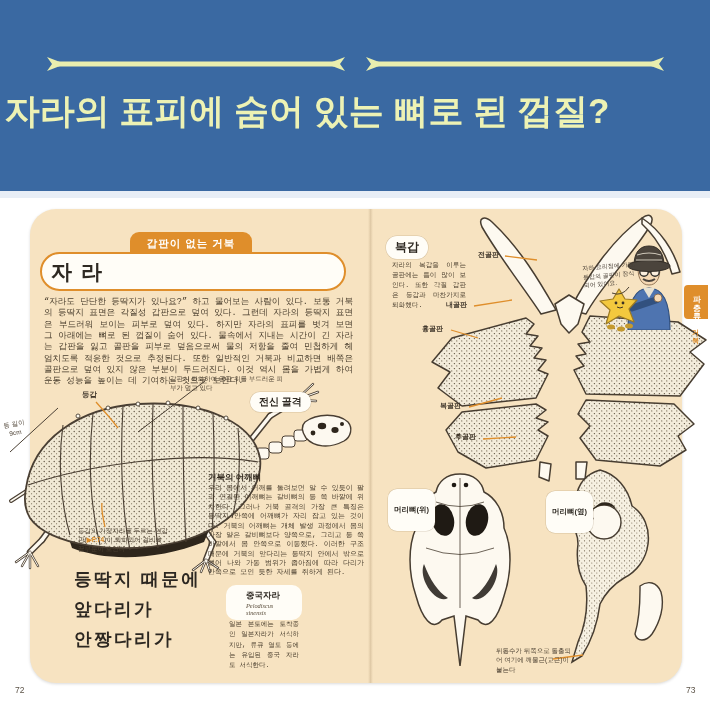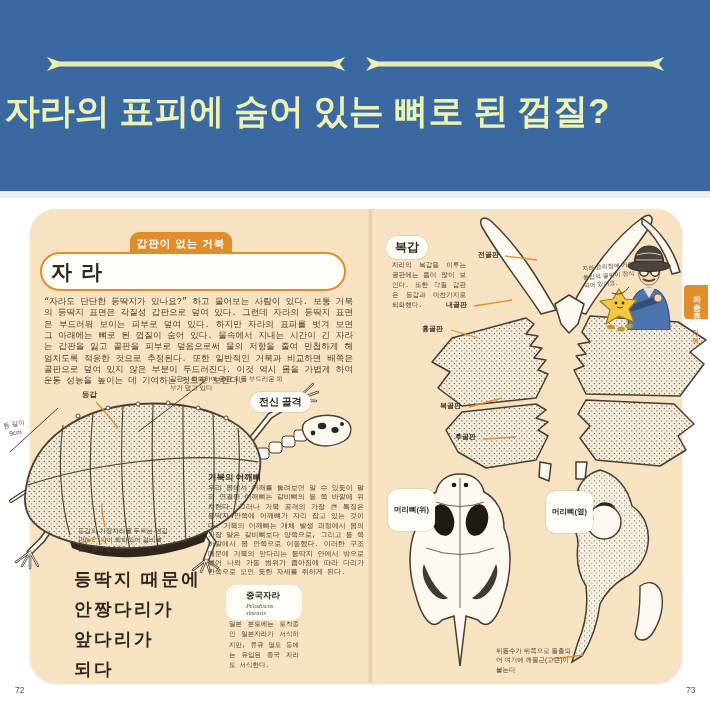--- a/index.html
+++ b/index.html
@@ -12,21 +12,21 @@
   .banner-strip{left:0;top:191px;width:710px;height:7px;background:#e8eef6}
   .banner-title{left:0;top:88px;width:614px;text-align:center;font-size:35px;font-weight:bold;
     color:#edf2b4;letter-spacing:0px;font-family:"Liberation Sans",sans-serif}
 
   
   .spread{left:30px;top:209px;width:652px;height:474px;background:#f7e3c1;border-radius:26px;
     box-shadow:0 1px 3px rgba(0,0,0,.15)}
   .seam{left:368px;top:209px;width:5px;height:474px;
     background:linear-gradient(90deg,rgba(120,90,50,0) 0%,rgba(120,90,50,.18) 50%,rgba(120,90,50,0) 100%)}
 
-  .chapter-tab{left:130px;top:232px;width:102px;height:24px;background:#df8e2b;border-radius:9px 9px 0 0;
+  .chapter-tab{left:130px;top:232px;width:122px;height:24px;background:#df8e2b;border-radius:9px 9px 0 0;
     color:#fff;font-weight:bold;font-size:10.5px;text-align:center;line-height:23px;letter-spacing:1px}
   .title-box{left:40px;top:252px;width:306px;height:39px;background:#fffdf7;border:2.5px solid #df8e2b;
     border-radius:20px;}
   .title-box span{font-size:21px;font-weight:bold;letter-spacing:9px;line-height:35px;color:#2e2922;padding-left:9px}
 
   .body-serif{font-family:Liberation Mono, monospace;color:#463b2b;text-align:justify;word-break:break-all}
   .intro{left:44px;top:297px;width:309px;font-size:8.6px;line-height:1.32}
 
   .tiny-label{font-size:7.5px;font-weight:bold;color:#42382c}
   .tiny-note{font-size:6.5px;line-height:1.4;color:#4a3f31}
@@ -285,23 +285,22 @@
 <div class="abs tiny-note" style="left:4px;top:419px;transform:rotate(-10deg);text-align:center">
   <span>등 길이</span><br>
   <span>9cm</span>
 </div>
 <div class="abs tiny-note" style="left:78px;top:526px;width:90px">
   <span>등갑의 가장자리를 두르는 연갑판(</span><span class="ref">▶P.74</span><span>)이 퇴화되어 갈비뼈 끝부분이 보인다</span>
 </div>
 
 <div class="abs headline">
   <div>등딱지 때문에</div>
+  <div>앞다리가</div>
   <div>안짱다리가</div>
-  <div>앞다리가</div>
-  <div>되다</div>
 </div>
 
 <div class="abs sub-heading" style="left:208px;top:472px">거북의 어깨뼈</div>
 <p class="abs body-serif shoulder-body">우리 몸에서 어깨를 돌려보면 알 수 있듯이 팔과 연결된 어깨뼈는 갈비뼈의 등 쪽 바깥에 위치한다. 그러나 거북 골격의 가장 큰 특징은 등딱지 안쪽에 어깨뼈가 자리 잡고 있는 것이다. 거북의 어깨뼈는 개체 발생 과정에서 몸의 가장 얕은 갈비뼈보다 양쪽으로, 그리고 등 쪽 바깥에서 몸 안쪽으로 이동했다. 이러한 구조 때문에 거북의 앞다리는 등딱지 안에서 밖으로 뻗어 나와 가동 범위가 좁아짐에 따라 다리가 안쪽으로 모인 듯한 자세를 취하게 된다.</p>
 
 <div class="abs species-box">
   <div class="species-name">중국자라</div>
   <div class="species-latin">Pelodiscus sinensis</div>
 </div>
 <p class="abs body-serif species-body">일본 본토에는 토착종인 일본자라가 서식하지만, 류큐 열도 등에는 유입된 중국 자라도 서식한다.</p>

